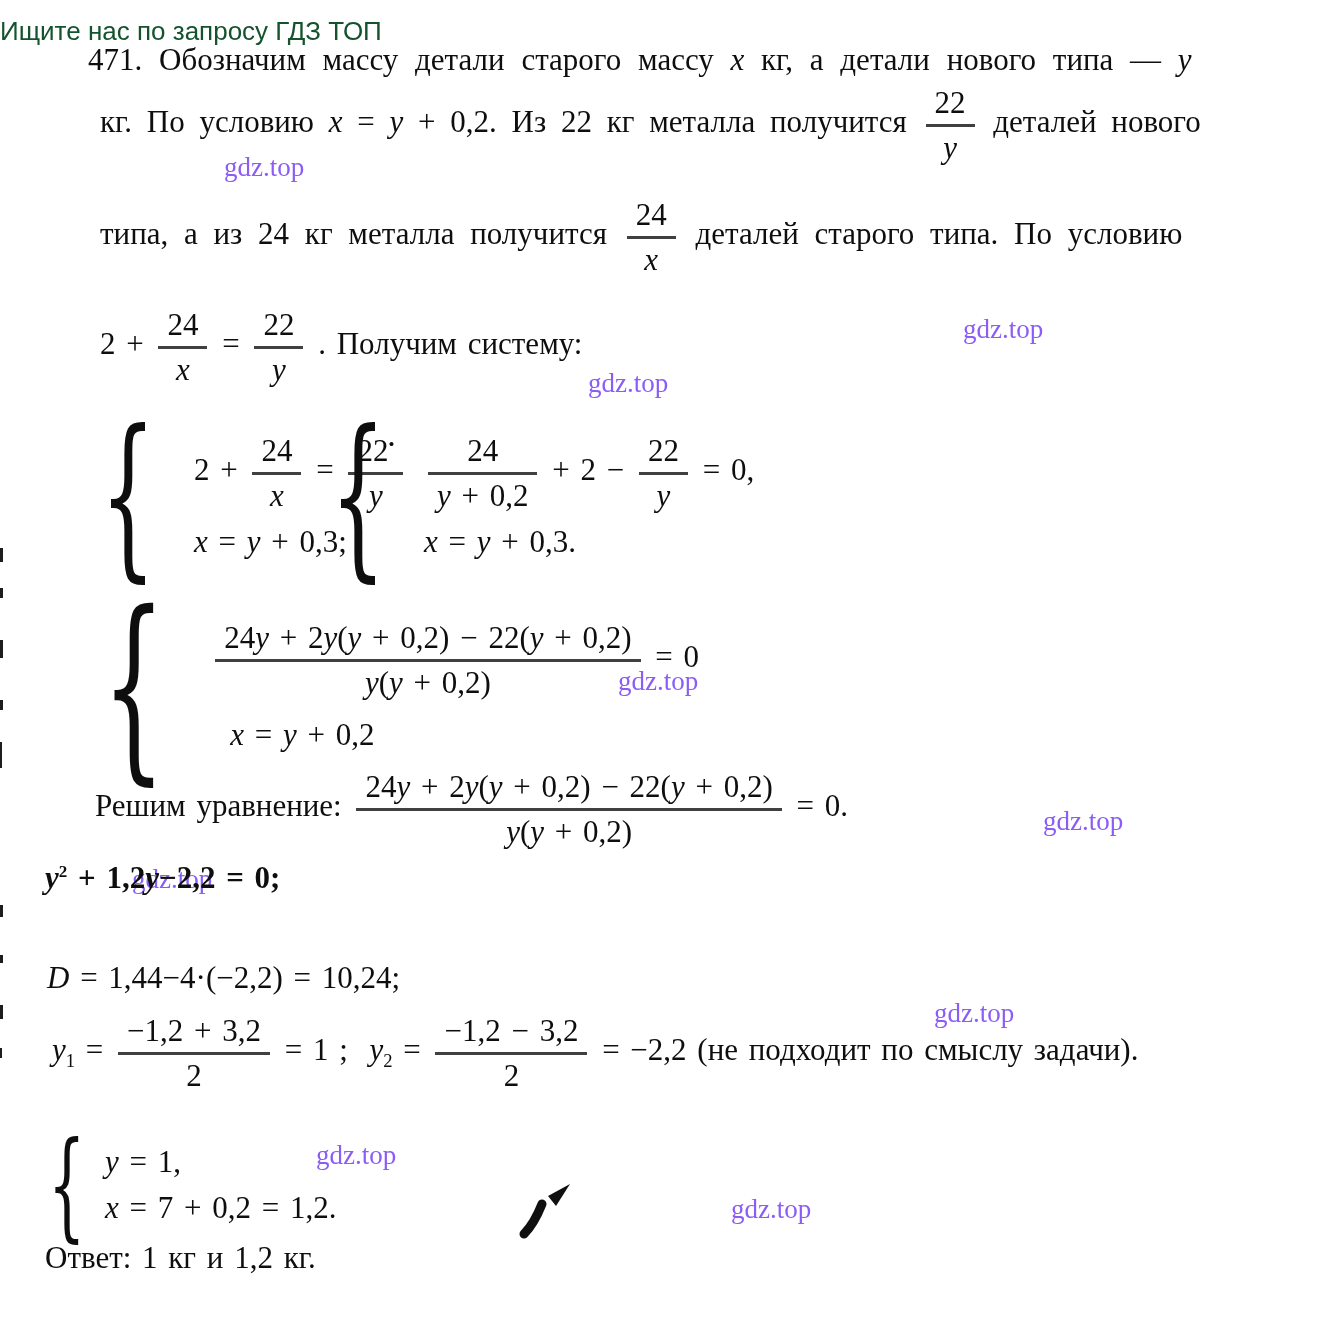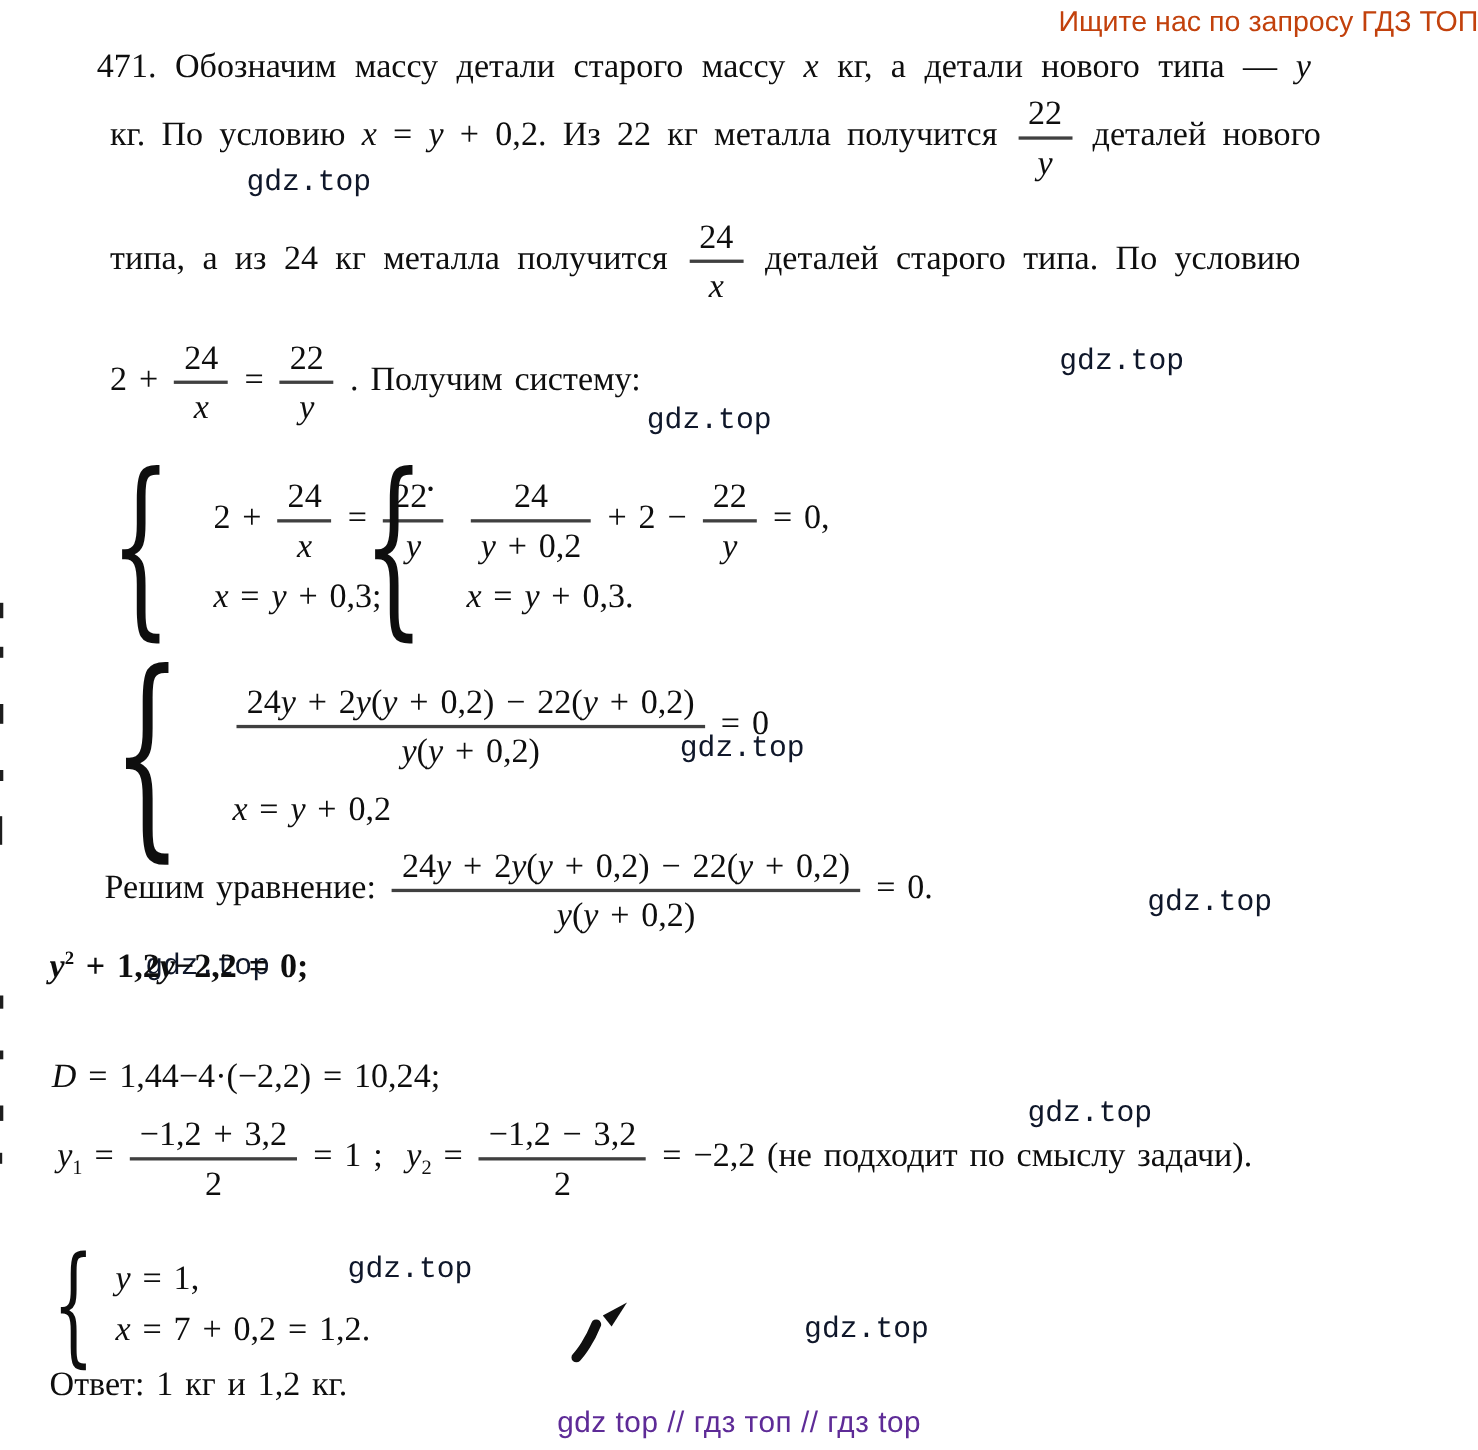--- a/index.html
+++ b/index.html
@@ -5,35 +5,35 @@
   html,body{margin:0;padding:0;background:#ffffff;}
   .page{
     position:relative;
     width:1344px;height:1318px;
     overflow:hidden;
     background:#ffffff;
     font-family:"Liberation Serif",serif;
     color:#0e0e0e;
   }
   .header-green{
-    position:absolute;top:4px;left:0;width:100%;
-    text-align:right;
+    position:absolute;top:16px;left:0;width:100%;
+    text-align:left;
     font-family:"Liberation Sans",sans-serif;
-    font-size:26px;color:#c2410c;
+    font-size:26px;color:#14532d;
   }
   .footer-purple{
     position:absolute;top:1278px;left:0;width:100%;
     text-align:center;
     font-family:"Liberation Sans",sans-serif;
     font-size:27px;color:#5e2b97;letter-spacing:.5px;
   }
   .wm{
     position:absolute;
-    font-family:Liberation Mono, monospace;
-    font-size:27px;color:#0f172a;
+    font-family:Liberation Serif, serif;
+    font-size:27px;color:#8b5cf6;
     white-space:nowrap;
     text-align:center;
   }
   .line{
     position:absolute;
     font-size:31px;line-height:1.3;
     white-space:nowrap;word-spacing:3px;
   }
   .ws9{word-spacing:9px;}
   .ws7{word-spacing:7px;}
@@ -55,21 +55,21 @@
     font-family:"DejaVu Serif",serif;font-weight:400;
     transform:scaleX(.5);transform-origin:left center;
     margin-right:-18px;
   }
   .b-md{font-size:176px;}
   .b-lg{font-size:200px;}
   .b-sm{font-size:118px;}
   .rows{display:flex;flex-direction:column;align-items:flex-start;}
   .rows .row{white-space:nowrap;word-spacing:3px;}
   .rows .row + .row{margin-top:10px;}
-  .rows-lg .row + .row{margin-top:16px;}
+  .rows-lg .row + .row{margin-top:16px;margin-left:19px;}
   .artifact{position:absolute;background:#1d1d1d;}
   .pen{position:absolute;}
 </style>
 </head>
 <body>
 
 <div class="page">
 
   <div class="header-green">Ищите нас по запросу ГДЗ ТОП</div>
 
@@ -128,21 +128,20 @@
   <div class="wm" style="top:1140px;left:316px;">gdz.top</div>
 
   <svg class="pen" style="top:1178px;left:512px;" width="70" height="62" viewBox="0 0 70 62">
     <path d="M12,56 C16,52 24,41 30,26" fill="none" stroke="#101010" stroke-width="9" stroke-linecap="round"></path>
     <path d="M36,18 L58,6 L44,28 Z" fill="#101010"></path>
   </svg>
   <div class="wm" style="top:1194px;left:731px;">gdz.top</div>
 
   <div class="line" style="top:1238px;left:45px;"><span class="seg">Ответ: 1 кг и 1,2 кг.</span></div>
 
-  <div class="footer-purple">gdz top  //  гдз топ  //  гдз top</div>
 
   <div class="artifact" style="top:548px;left:0;width:3px;height:14px;"></div>
   <div class="artifact" style="top:588px;left:0;width:3px;height:10px;"></div>
   <div class="artifact" style="top:640px;left:0;width:3px;height:18px;"></div>
   <div class="artifact" style="top:700px;left:0;width:3px;height:10px;"></div>
   <div class="artifact" style="top:742px;left:0;width:2px;height:26px;"></div>
   <div class="artifact" style="top:905px;left:0;width:3px;height:12px;"></div>
   <div class="artifact" style="top:955px;left:0;width:3px;height:8px;"></div>
   <div class="artifact" style="top:1005px;left:0;width:3px;height:14px;"></div>
   <div class="artifact" style="top:1048px;left:0;width:2px;height:10px;"></div>

